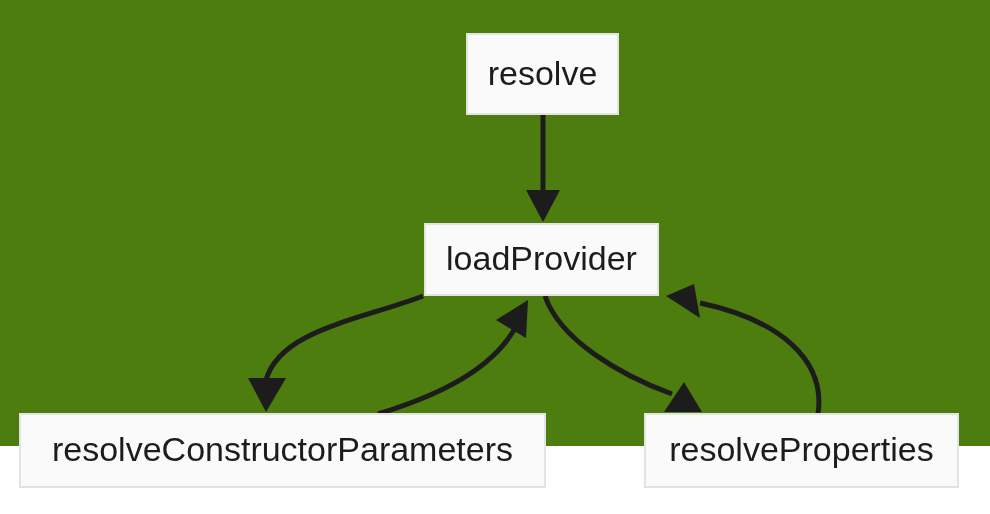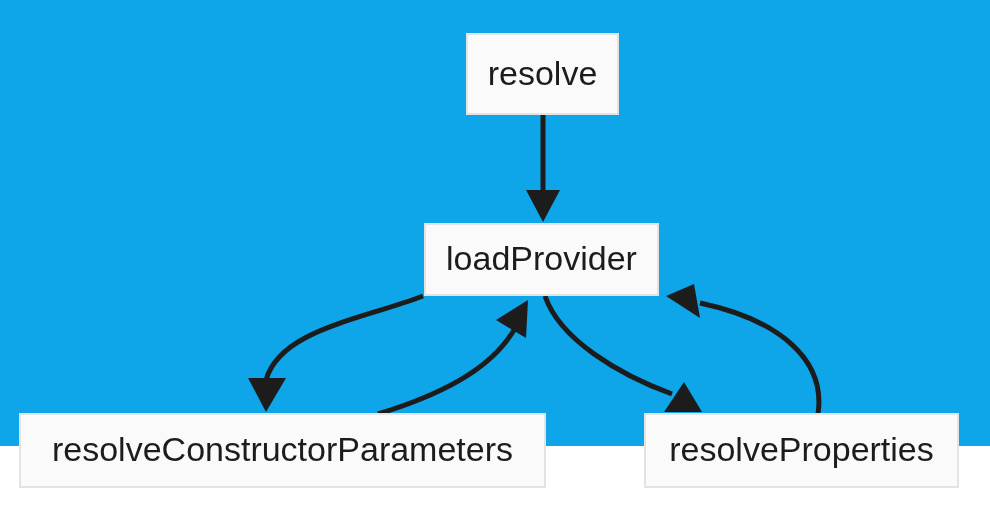--- a/index.html
+++ b/index.html
@@ -10,21 +10,21 @@
   body {
     width: 990px;
     height: 514px;
     font-family: "Liberation Sans", sans-serif;
     overflow: hidden;
   }
   #diagram-root {
     position: relative;
     width: 990px;
     height: 446px;
-    background: #0ea5e9;
+    background: #4d7c0f;
   }
   svg.graph {
     position: absolute;
     top: 0;
     left: 0;
     width: 990px;
     height: 514px;
     display: block;
   }
   .node-rect {

